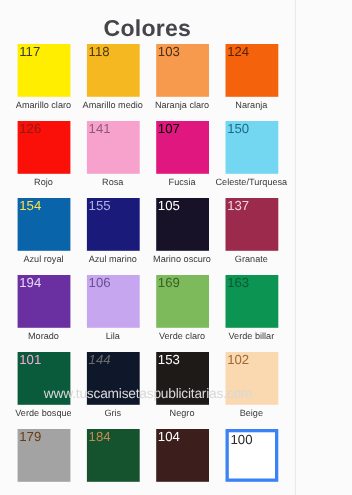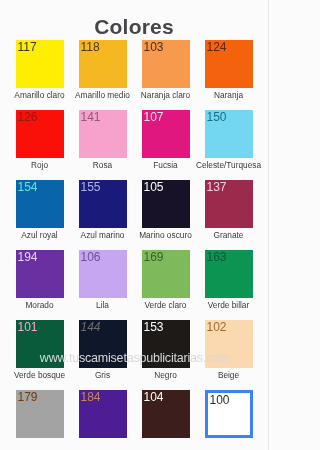--- a/index.html
+++ b/index.html
@@ -125,35 +125,35 @@
         <div class="swatch-label">Rojo</div>
       </div>
       <div class="swatch-cell">
         <div class="swatch-box" style="background: rgb(247, 161, 205);">
           <span class="swatch-code" style="color: rgb(143, 90, 119);">141</span>
         </div>
         <div class="swatch-label">Rosa</div>
       </div>
       <div class="swatch-cell">
         <div class="swatch-box" style="background: rgb(224, 23, 126);">
-          <span class="swatch-code" style="color: #e5e5e5;">107</span>
+          <span class="swatch-code" style="color: #000000;">107</span>
         </div>
         <div class="swatch-label">Fucsia</div>
       </div>
       <div class="swatch-cell">
         <div class="swatch-box" style="background: rgb(116, 215, 242);">
           <span class="swatch-code" style="color: rgb(29, 108, 134);">150</span>
         </div>
         <div class="swatch-label">Celeste/Turquesa</div>
       </div>
     </div>
     <div class="swatch-row">
       <div class="swatch-cell">
         <div class="swatch-box" style="background: rgb(10, 100, 170);">
-          <span class="swatch-code" style="color: #5eead4;">154</span>
+          <span class="swatch-code" style="color: #fde047;">154</span>
         </div>
         <div class="swatch-label">Azul royal</div>
       </div>
       <div class="swatch-cell">
         <div class="swatch-box" style="background: rgb(26, 26, 122);">
           <span class="swatch-code" style="color: rgb(176, 176, 232);">155</span>
         </div>
         <div class="swatch-label">Azul marino</div>
       </div>
       <div class="swatch-cell">
@@ -221,21 +221,21 @@
         <div class="swatch-label">Beige</div>
       </div>
     </div>
     <div class="swatch-row">
       <div class="swatch-cell">
         <div class="swatch-box" style="background: #a3a3a3;">
           <span class="swatch-code" style="color: rgb(106, 60, 18);">179</span>
         </div>
       </div>
       <div class="swatch-cell">
-        <div class="swatch-box" style="background: #4c1d95;">
+        <div class="swatch-box" style="background: #14532d;">
           <span class="swatch-code" style="color: rgb(196, 138, 82);">184</span>
         </div>
       </div>
       <div class="swatch-cell">
         <div class="swatch-box" style="background: rgb(60, 31, 28);">
           <span class="swatch-code" style="color: rgb(255, 255, 255);">104</span>
         </div>
       </div>
       <div class="swatch-cell">
         <div class="swatch-box bordered" style="background: rgb(255, 255, 255);">

